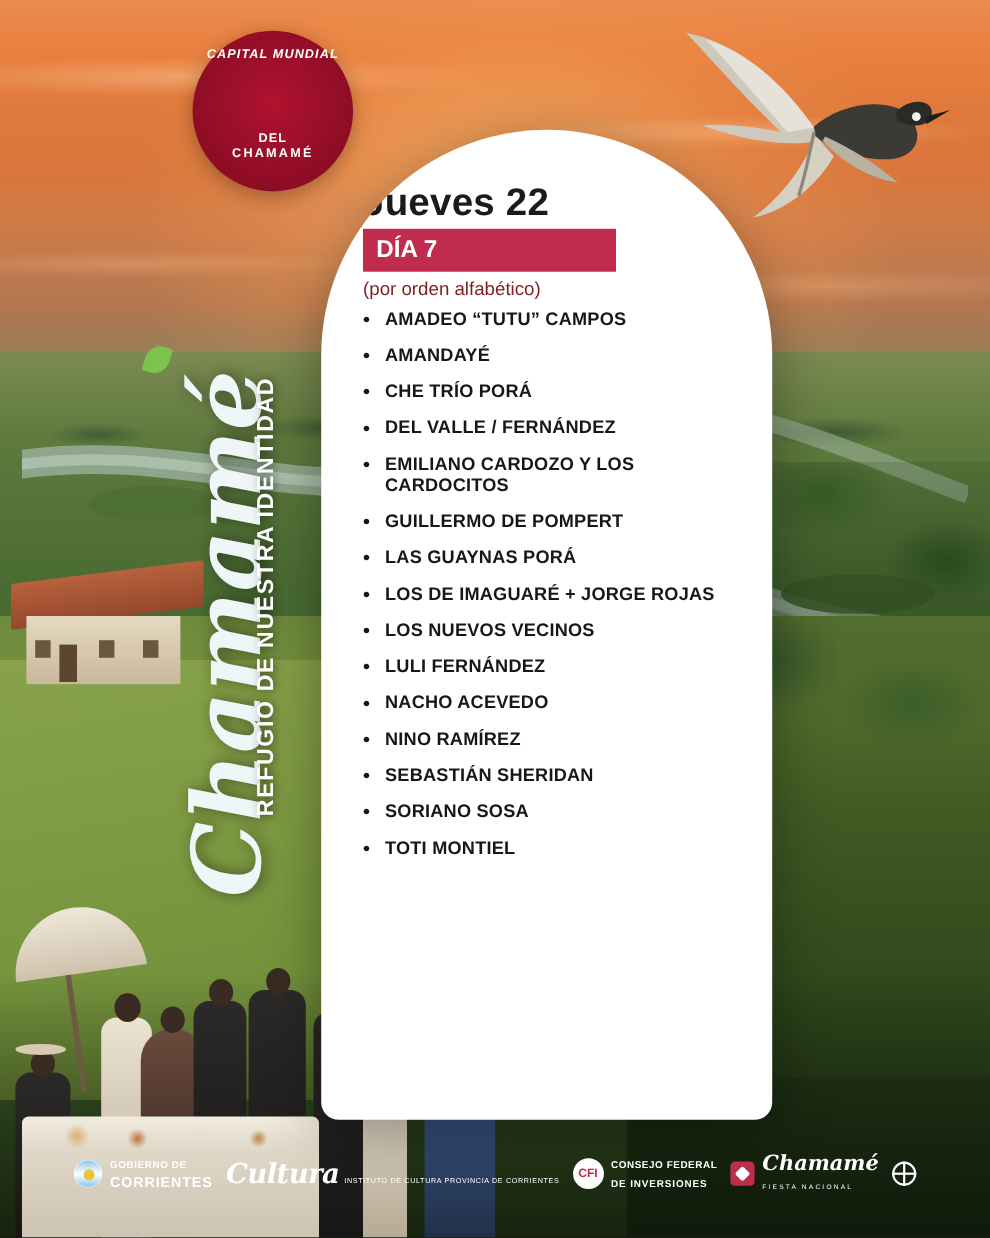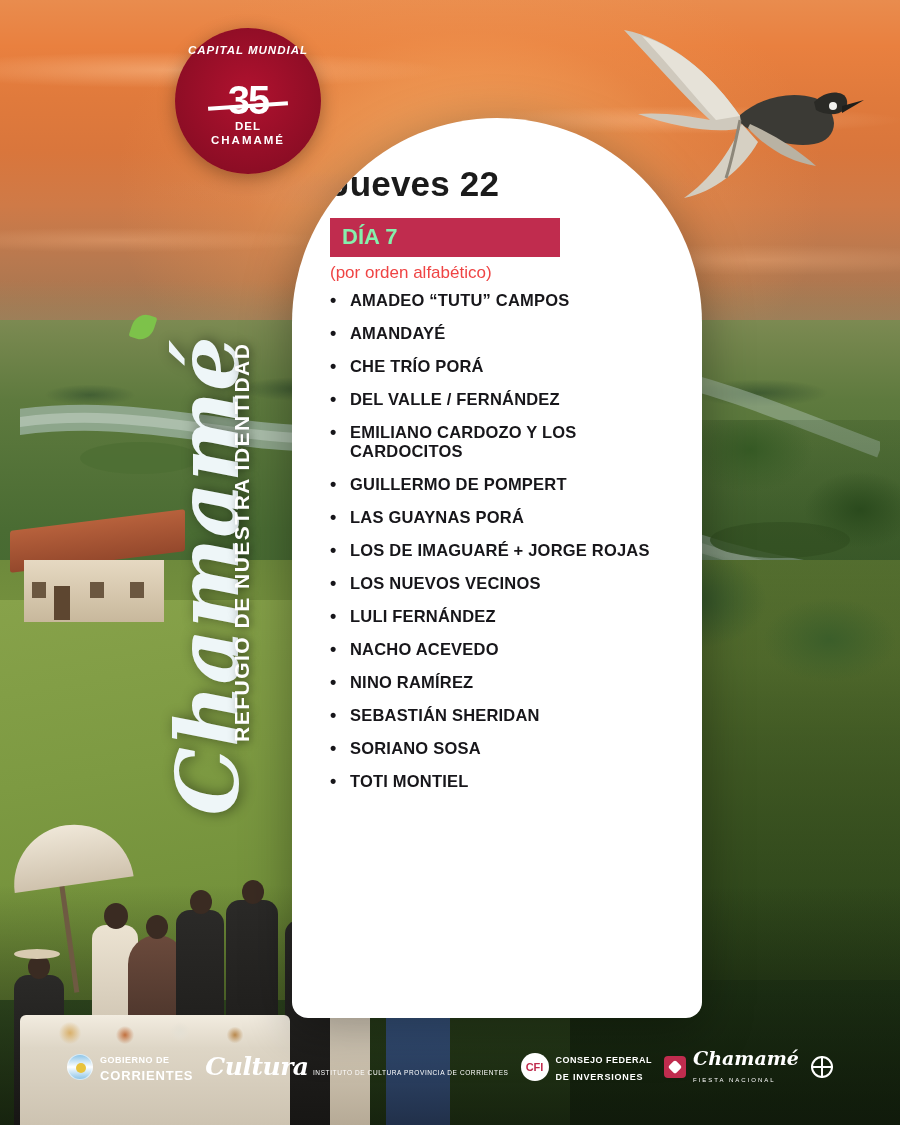--- a/index.html
+++ b/index.html
@@ -142,28 +142,28 @@
     border-radius: 205px 205px 16px 16px;
     box-shadow: 0 10px 50px rgba(0,0,0,.35);
     padding: 30px 26px 20px 38px;
     overflow: hidden;
   }
   .day-title {
     font-size: 35px; font-weight: bold; color: #1b1b1b; letter-spacing: .2px;
     margin-top: 16px;
   }
   .day-badge {
-    display: inline-block; margin-top: 14px;
-    background: #c02c4e; color: #86efac;
+    display: inline-block; margin-top: 4px;
+    background: #c02c4e; color: #ffffff;
     font-size: 22px; font-weight: bold;
     padding: 6px 14px 7px 12px;
     min-width: 230px;
   }
   .order-note {
-    font-size: 17px; color: #ef4444; margin-top: 6px; margin-bottom: 8px;
+    font-size: 17px; color: #7f1d1d; margin-top: 6px; margin-bottom: 8px;
   }
   .artist-list { list-style: none; margin-top: 8px; }
   .artist-list li {
     position: relative;
     font-size: 16.5px; font-weight: bold; color: #17161a;
     letter-spacing: .2px;
     padding-left: 20px; margin-bottom: 14px;
     line-height: 1.15;
   }
   .artist-list li::before {
@@ -364,24 +364,20 @@
     <div class="fig body" style="left:14px; width:50px; height:150px;"></div>
     <div class="head" style="left:28px; bottom:146px; width:22px; height:24px;"></div>
     <div class="hat" style="left:14px; bottom:166px;"></div>
 
     <div class="table"></div>
     <div class="table-items"></div>
   </div>
 
   <div class="seal">
     <div class="arc-top">CAPITAL MUNDIAL</div>
-    <div class="num">
-      <span>35</span>
-      <span class="strike"></span>
-    </div>
     <div class="arc-bot">
       <span>DEL</span>
       <span class="l2">CHAMAMÉ</span>
     </div>
   </div>
 
   <div class="wordmark">
     <div class="leaf"></div>
     <div class="main">Chamamé</div>
     <div class="sub">REFUGIO DE NUESTRA IDENTIDAD</div>

